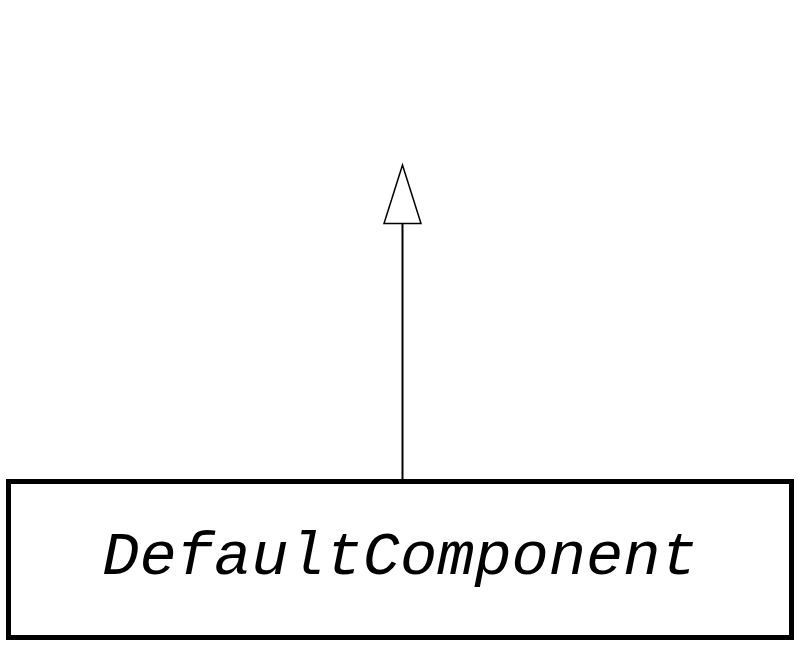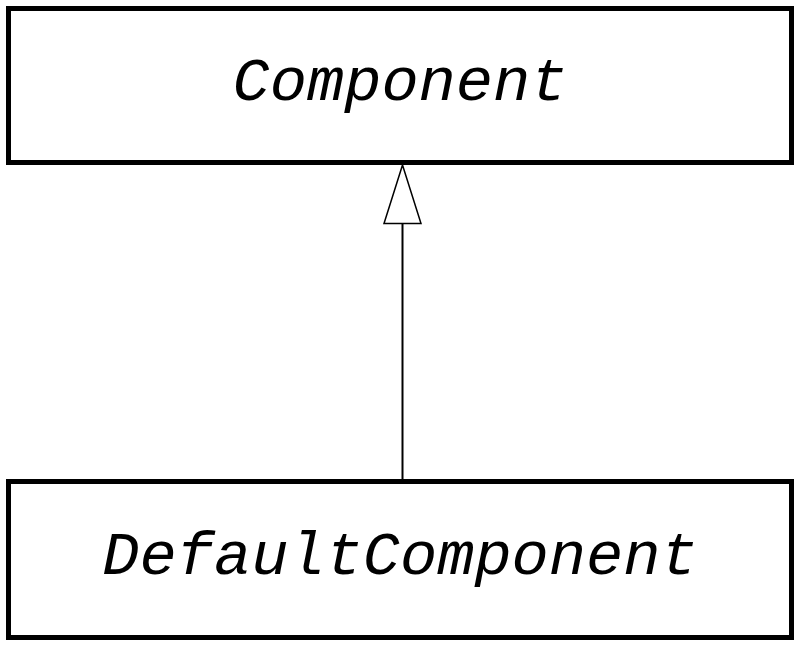--- a/index.html
+++ b/index.html
@@ -50,23 +50,20 @@
     width: 803px;
     height: 648px;
     z-index: 1;
   }
 </style>
 </head>
 <body>
 
 <div class="canvas">
 
-  <div class="class-box parent">
-    <span class="class-name">Component</span>
-  </div>
 
   <svg class="arrow-layer" width="803" height="648" viewBox="0 0 803 648" xmlns="http://www.w3.org/2000/svg">
     <line x1="402.5" y1="480" x2="402.5" y2="223" stroke="#000000" stroke-width="2"></line>
     <polygon points="402.5,165 384,223.5 421,223.5" fill="#ffffff" stroke="#000000" stroke-width="1.5"></polygon>
   </svg>
 
   <div class="class-box child">
     <span class="class-name">DefaultComponent</span>
   </div>
 

